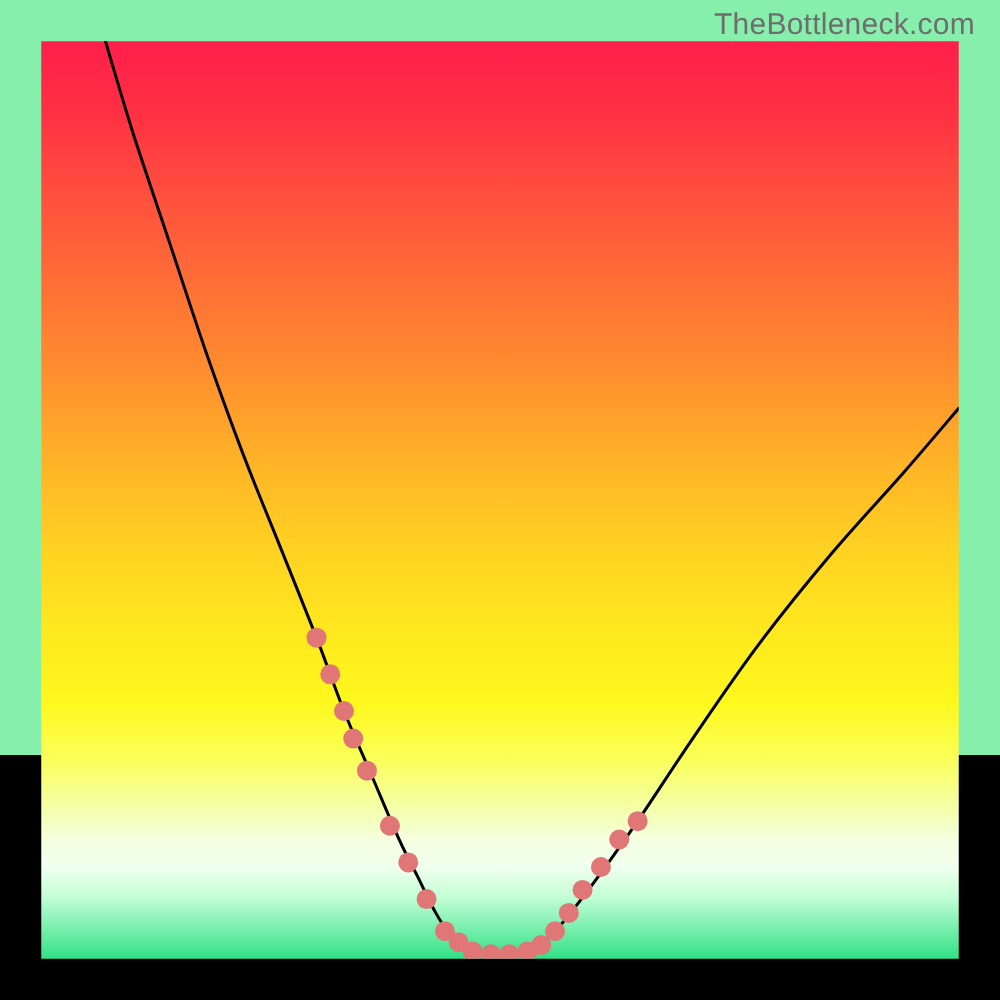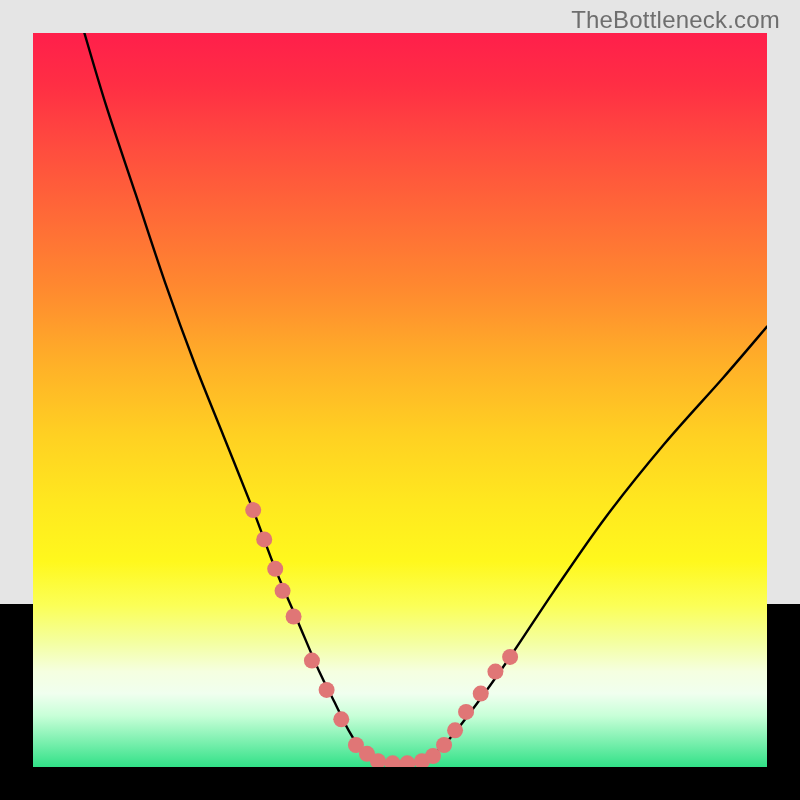--- a/index.html
+++ b/index.html
@@ -10,21 +10,21 @@
     overflow: hidden;
     background: #000;
     font-family: Arial, Helvetica, sans-serif;
   }
   .frame {
     position: absolute;
     left: 0;
     top: 0;
     width: 800px;
     height: 604px;
-    background: #e5e5e5;
+    background: #86efac;
     text-decoration: underline;
   }
   .plot {
     position: absolute;
     left: 33px;
     top: 33px;
     width: 734px;
     height: 734px;
     background: linear-gradient(
       to bottom,

